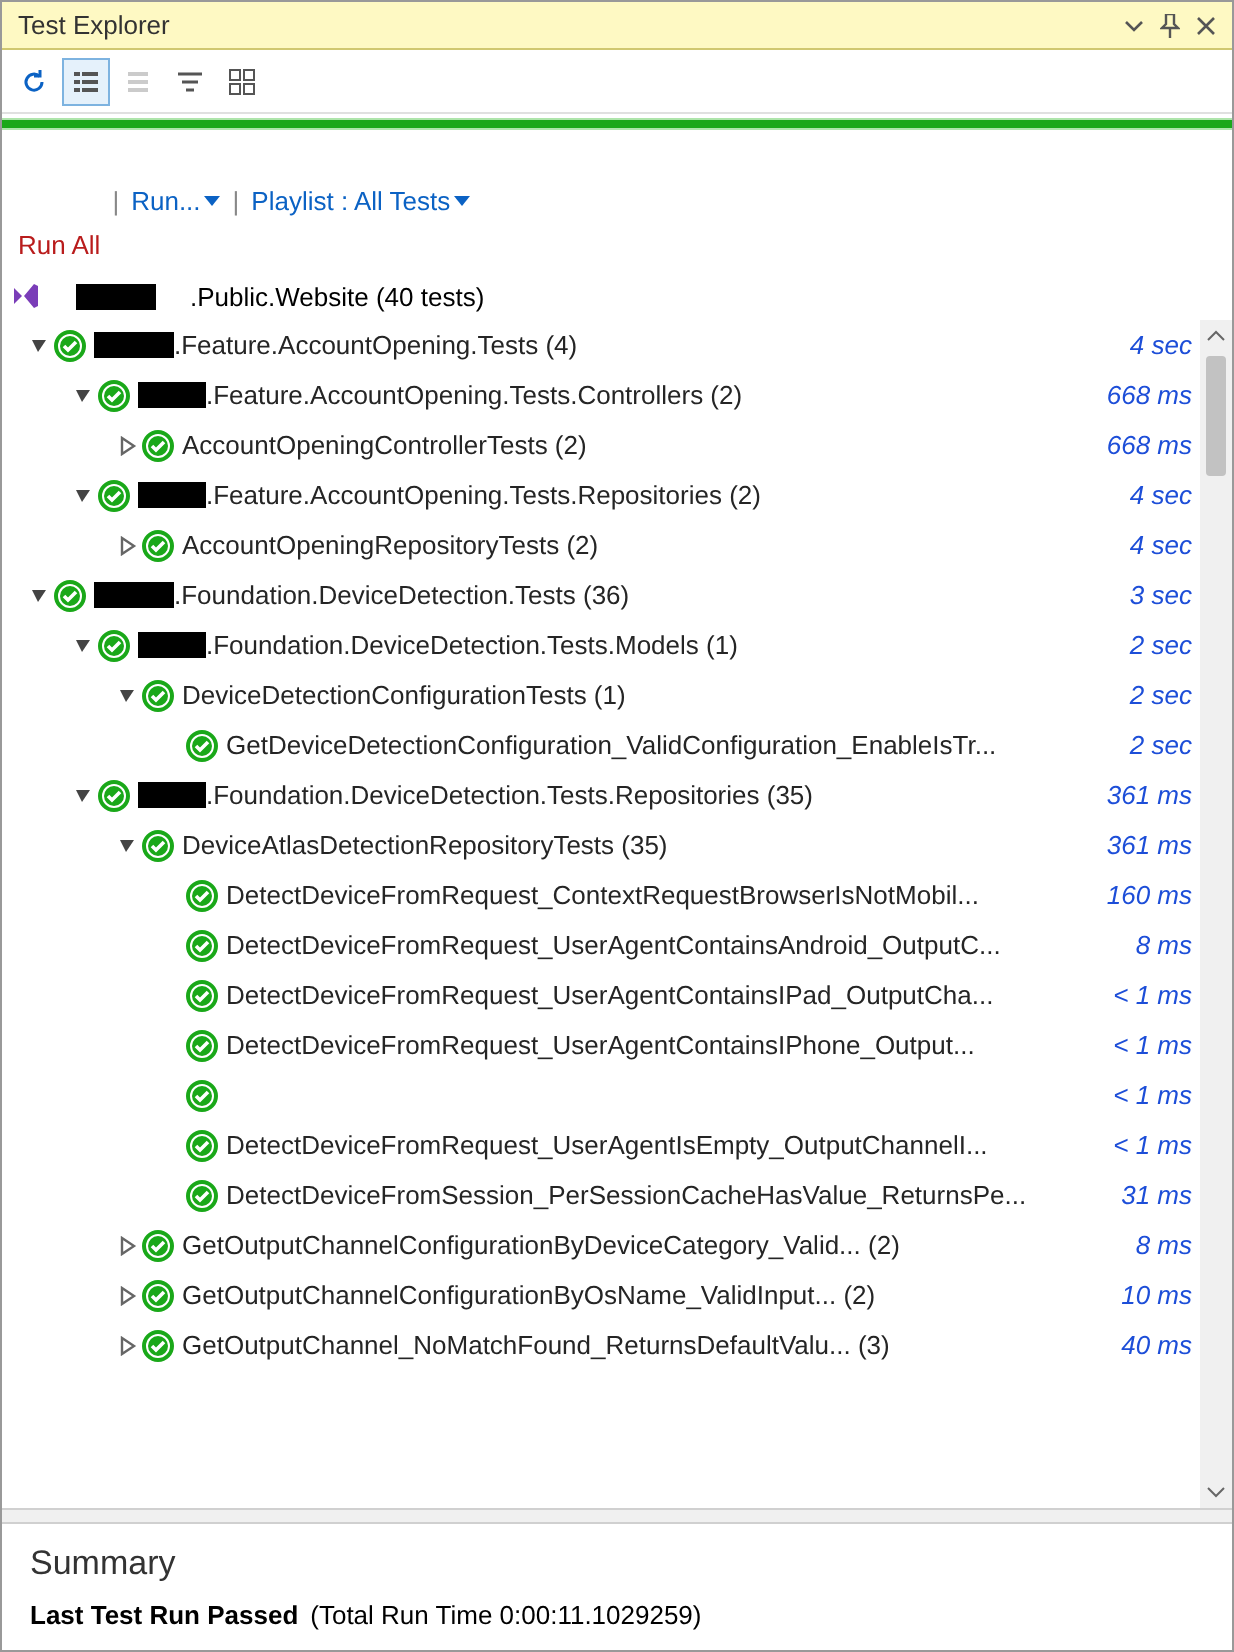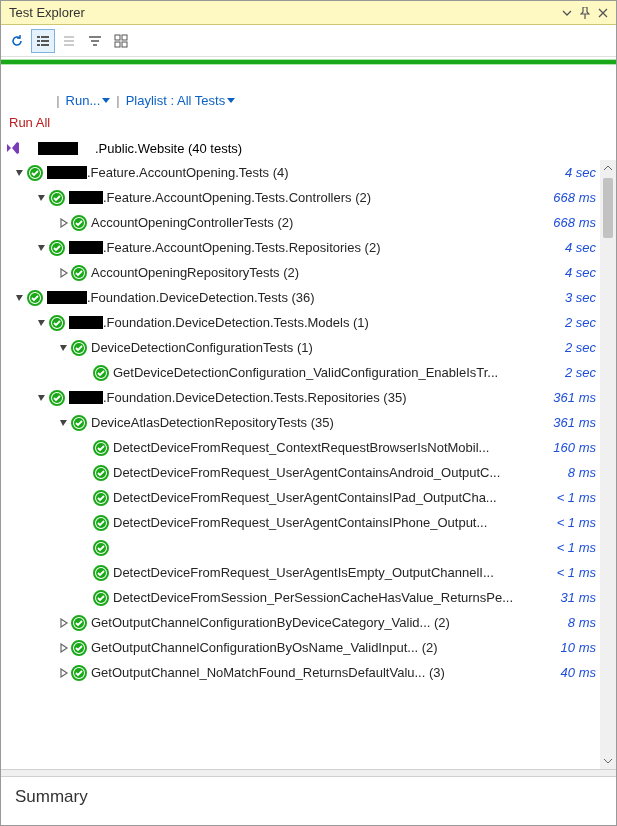--- a/index.html
+++ b/index.html
@@ -475,13 +475,17 @@
           <path d="M1 3l4 4 4-4" stroke="#666" fill="none"></path>
         </svg>
       </div>
   </div>
 </div>
 
 <div class="divider"></div>
 
 <div class="summary">
   <h2>Summary</h2>
+  <div class="line">
+    <b>Last Test Run Passed</b>
+      <span> (Total Run Time 0:00:11.1029259)</span>
+  </div>
 </div>
 
 </body></html>

